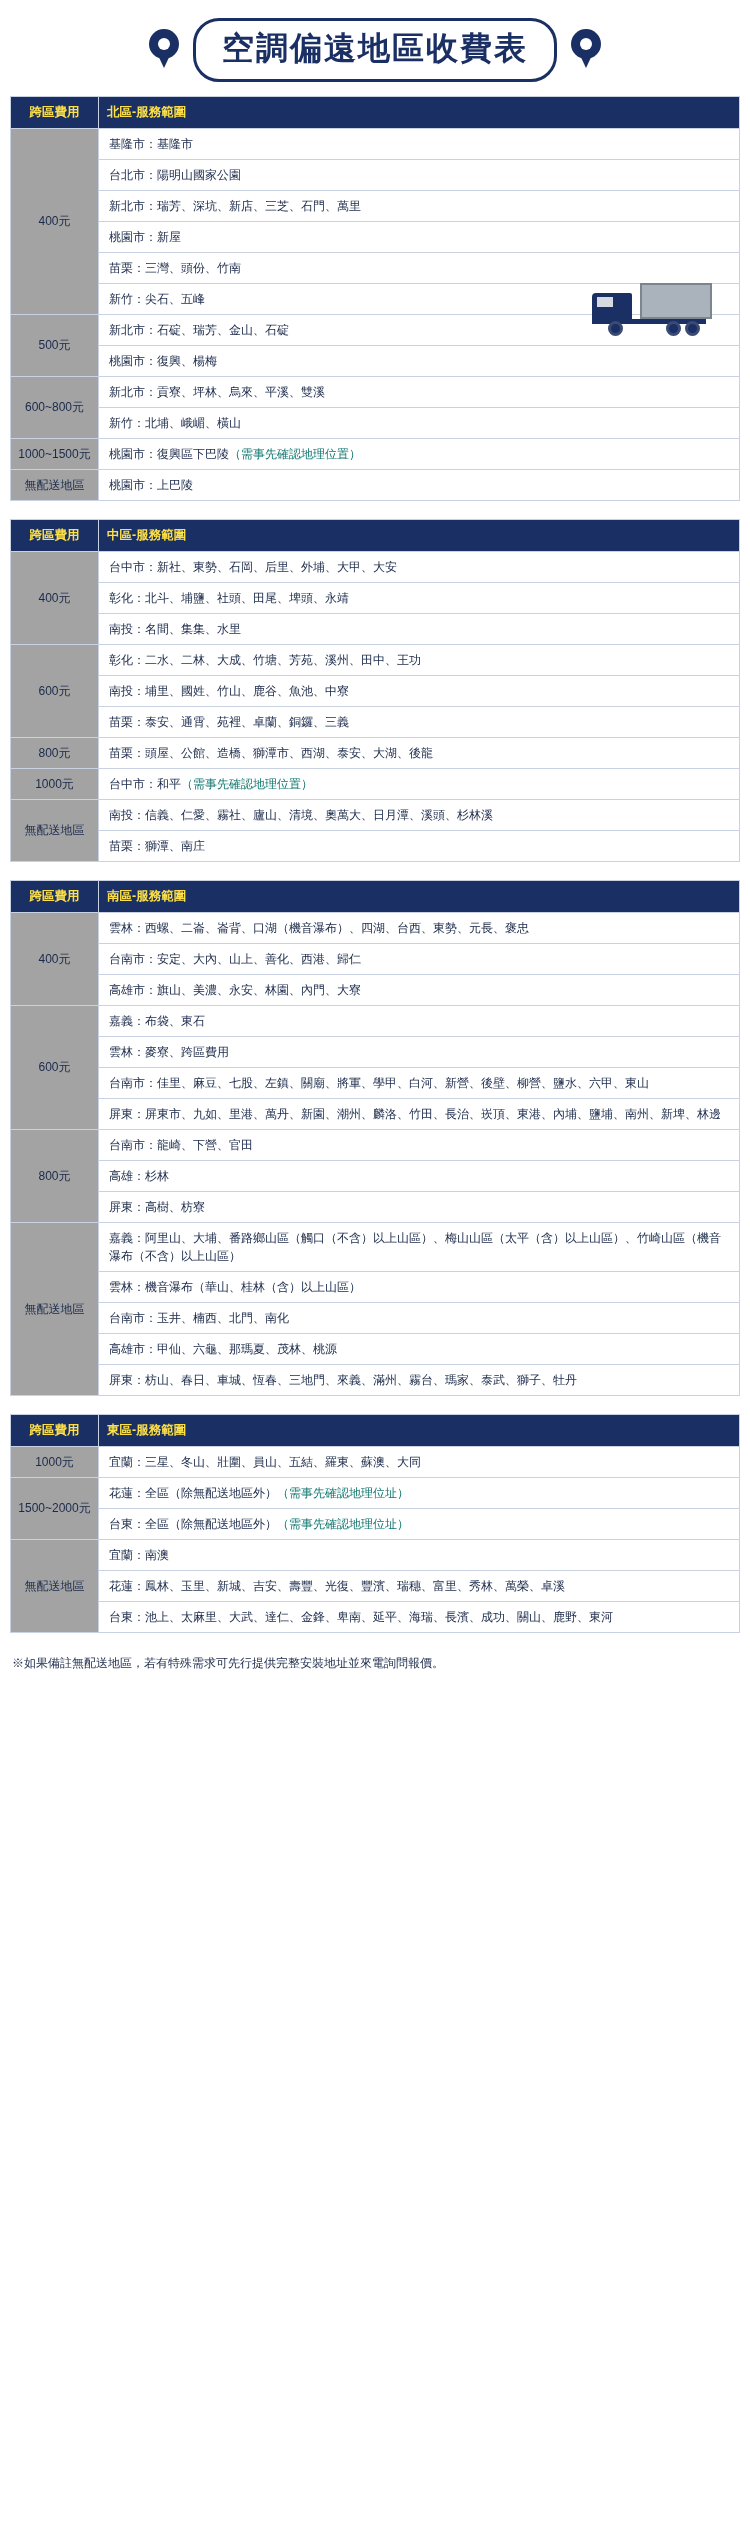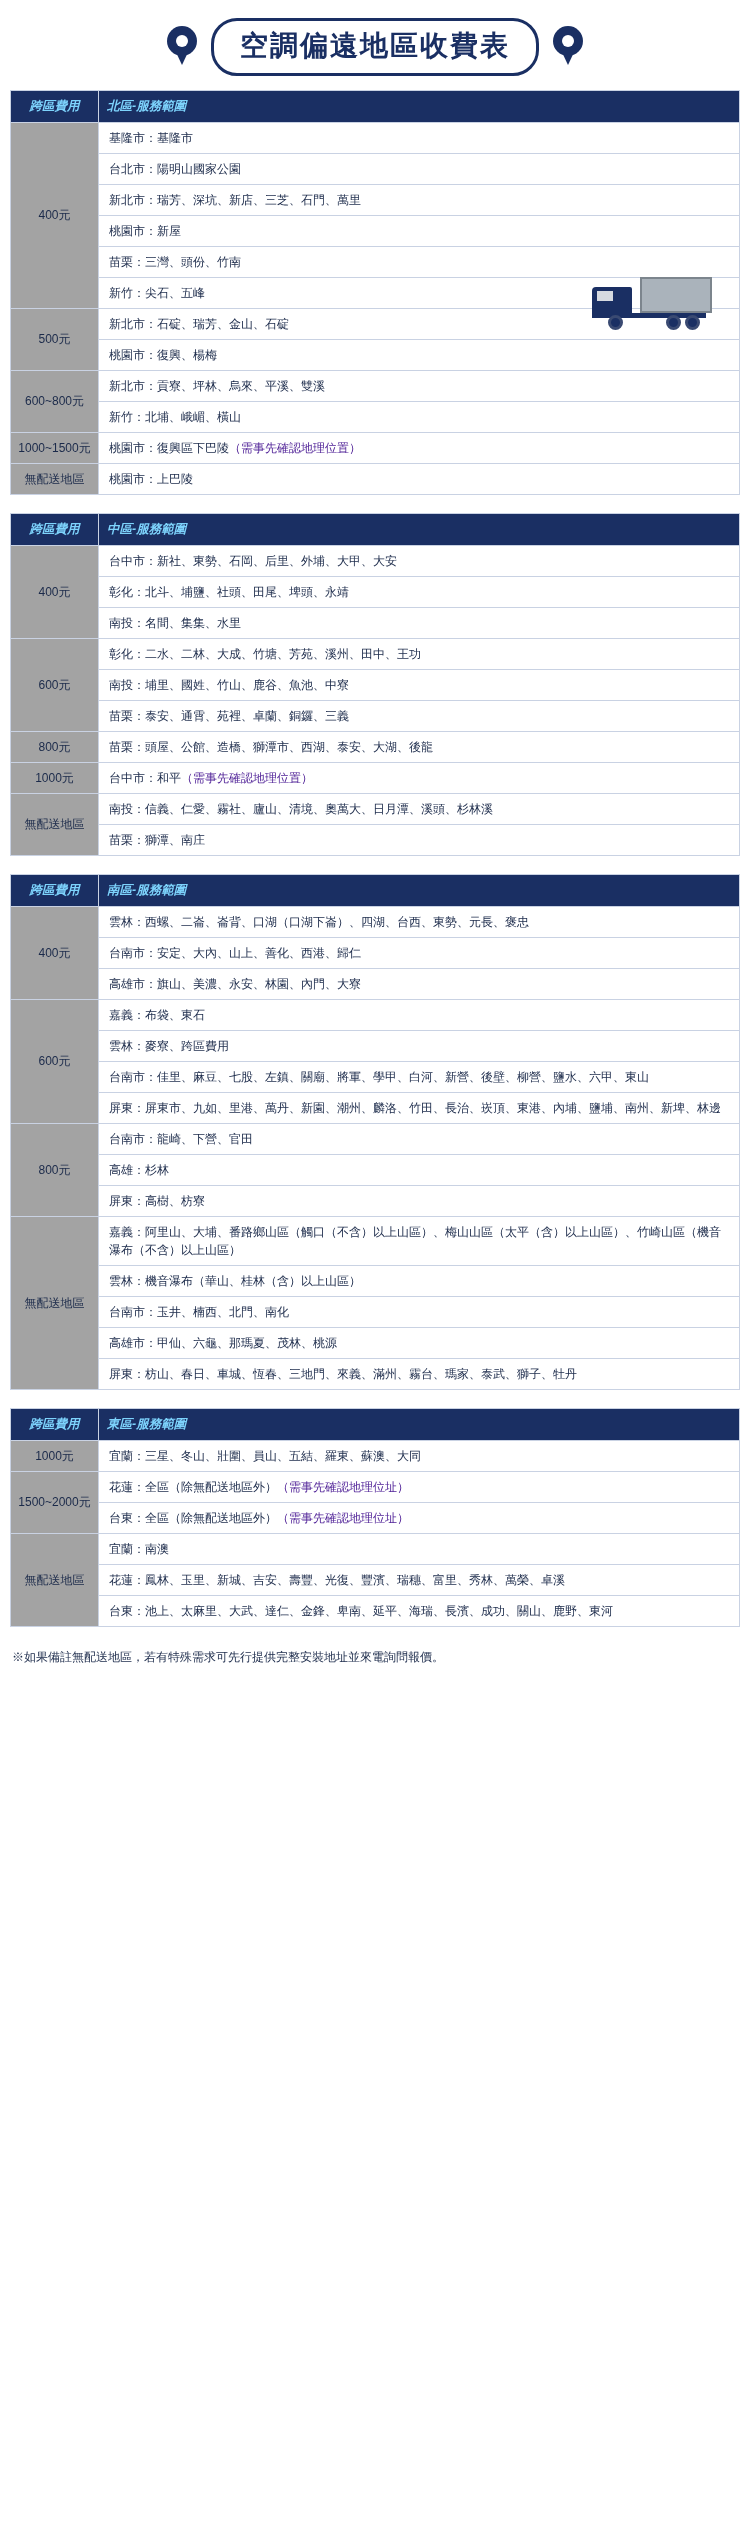--- a/index.html
+++ b/index.html
@@ -52,67 +52,66 @@
     left: 7px; top: 22px;
     width: 0; height: 0;
     border-left: 8px solid transparent;
     border-right: 8px solid transparent;
     border-top: 17px solid #1a2f63;
   }
   .title-pill {
     border: 3px solid #1a2f63;
     border-radius: 26px;
     padding: 6px 26px 8px 26px;
-    font-size: 28px;
+    font-size: 32px;
     font-weight: bold;
     letter-spacing: 2px;
     color: #1a2f63;
     white-space: nowrap;
   }
 
   
   .region-table {
     width: 100%;
     border-collapse: collapse;
     table-layout: fixed;
     margin-bottom: 18px;
     position: relative;
   }
   .region-table td, .region-table th {
     border: 1px solid #c9d2e3;
     vertical-align: middle;
   }
   thead th {
     background: #1a2f63;
-    color: #7dd3fc;
+    color: #fde047;
     font-size: 12.5px;
     font-weight: bold;
     text-align: left;
     padding: 7px 8px;
     border: 1px solid #1a2f63;
-    font-style: italic;
   }
   th.col-fee { width: 88px; text-align: center; }
 
   td.fee {
     width: 88px;
     text-align: center;
     font-size: 12px;
     color: #1b2a4a;
     padding: 4px 2px;
     background: #a3a3a3;
   }
   td.scope {
     font-size: 12px;
     line-height: 1.5;
     padding: 6px 10px;
     color: #1b2a4a;
     background: #ffffff;
   }
-  td.scope .note { color: #4c1d95; }
+  td.scope .note { color: #0f766e; }
 
   
   .truck {
     position: absolute;
     width: 120px;
     height: 54px;
   }
   .truck .cargo {
     position: absolute;
     right: 0; top: 2px;
@@ -288,21 +287,21 @@
         <table class="region-table">
           <thead>
             <tr>
               <th class="col-fee">跨區費用</th>
               <th>南區-服務範圍</th>
             </tr>
           </thead>
           <tbody>
             <tr>
               <td class="fee" rowspan="3">400元</td>
-              <td class="scope">雲林：西螺、二崙、崙背、口湖（口湖下崙）、四湖、台西、東勢、元長、褒忠</td>
+              <td class="scope">雲林：西螺、二崙、崙背、口湖（機音瀑布）、四湖、台西、東勢、元長、褒忠</td>
             </tr>
             <tr>
               <td class="scope">台南市：安定、大內、山上、善化、西港、歸仁</td>
             </tr>
             <tr>
               <td class="scope">高雄市：旗山、美濃、永安、林園、內門、大寮</td>
             </tr>
             <tr>
               <td class="fee" rowspan="4">600元</td>
               <td class="scope">嘉義：布袋、東石</td>

